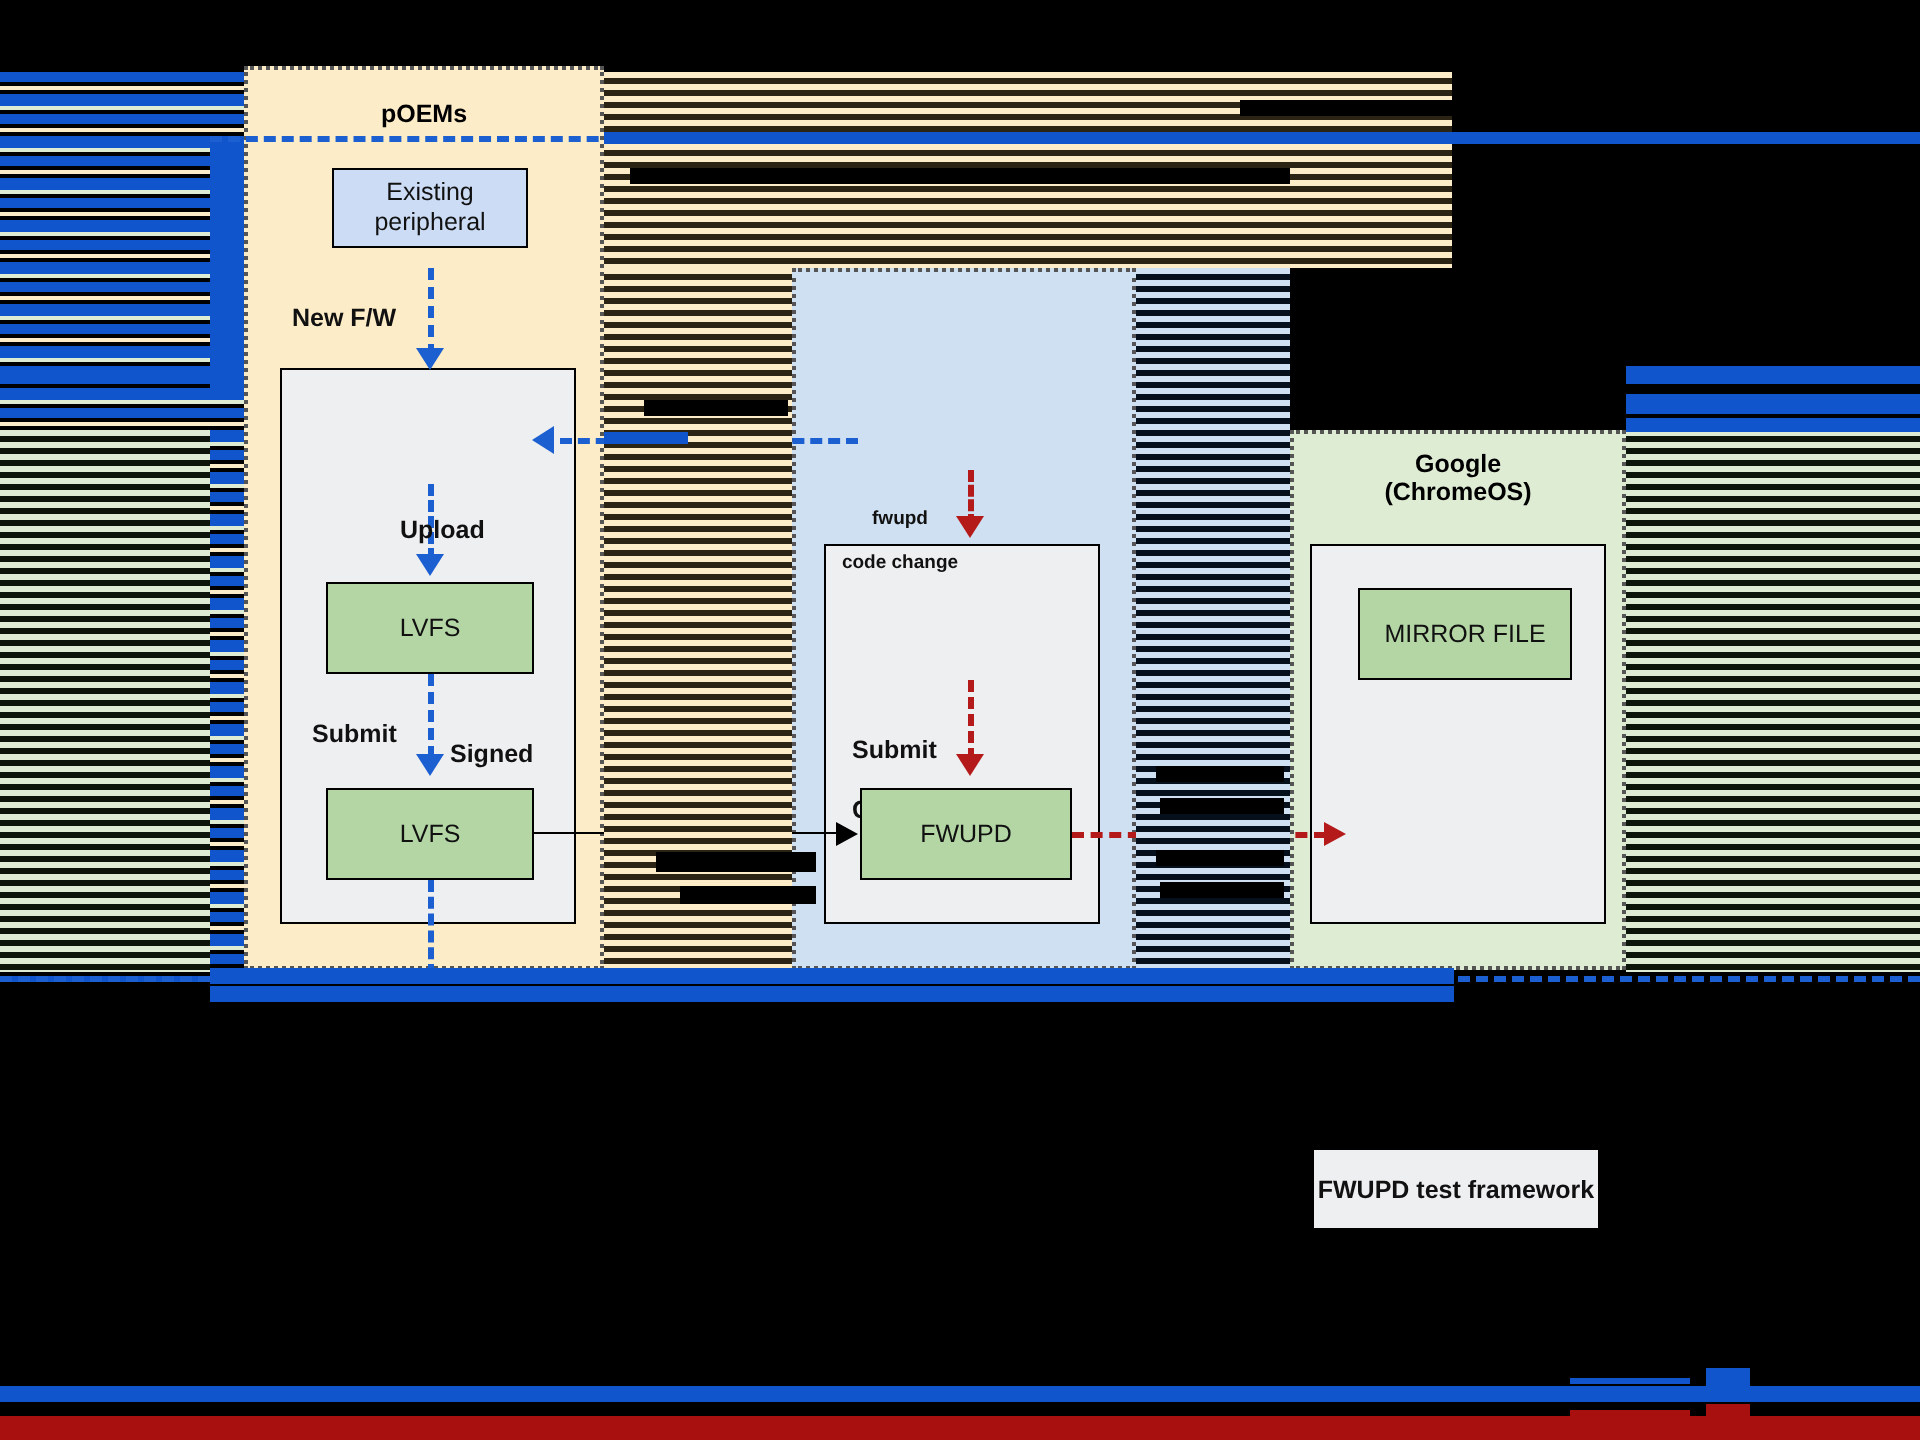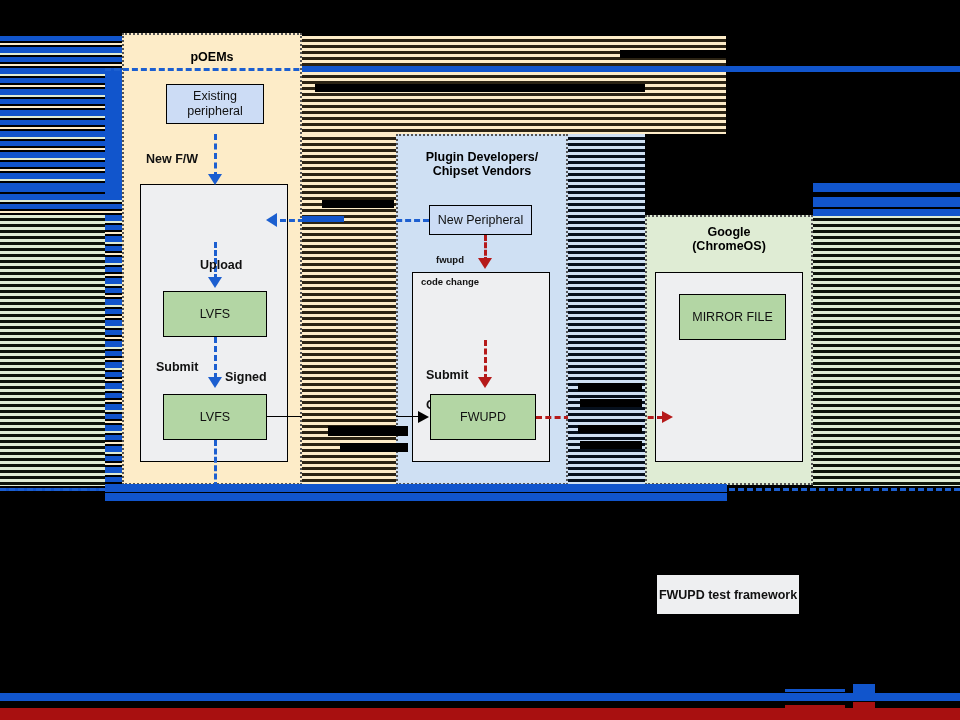--- a/index.html
+++ b/index.html
@@ -121,30 +121,23 @@
 
     <div class="node n-green" style="left:163px;top:394px;width:104px;height:46px;">
       <span>LVFS</span>
     </div>
 
     
     <div class="vdash" style="left:214px;top:440px;height:48px;"></div>
 
     
     <div class="lane" style="left:396px;top:134px;width:172px;height:351px;background:#cfe0f3;"></div>
-    <div class="lane-title" style="left:396px;top:150px;width:172px;">
-      <span>Plugin Developers/</span><br>
-      <span>Chipset Vendors</span>
-    </div>
 
     <div class="panel" style="left:412px;top:272px;width:138px;height:190px;"></div>
 
-    <div class="node n-blue" style="left:429px;top:205px;width:103px;height:30px;">
-      <span>New Peripheral</span>
-    </div>
 
     
     <div class="vdash red" style="left:484px;top:235px;height:28px;"></div>
     <div class="arrow arr-down red" style="left:478px;top:258px;"></div>
     <div class="edge-label small" style="left:418px;top:243px;width:64px;">
       <span>fwupd</span><br>
       <span>code change</span>
     </div>
 
 

